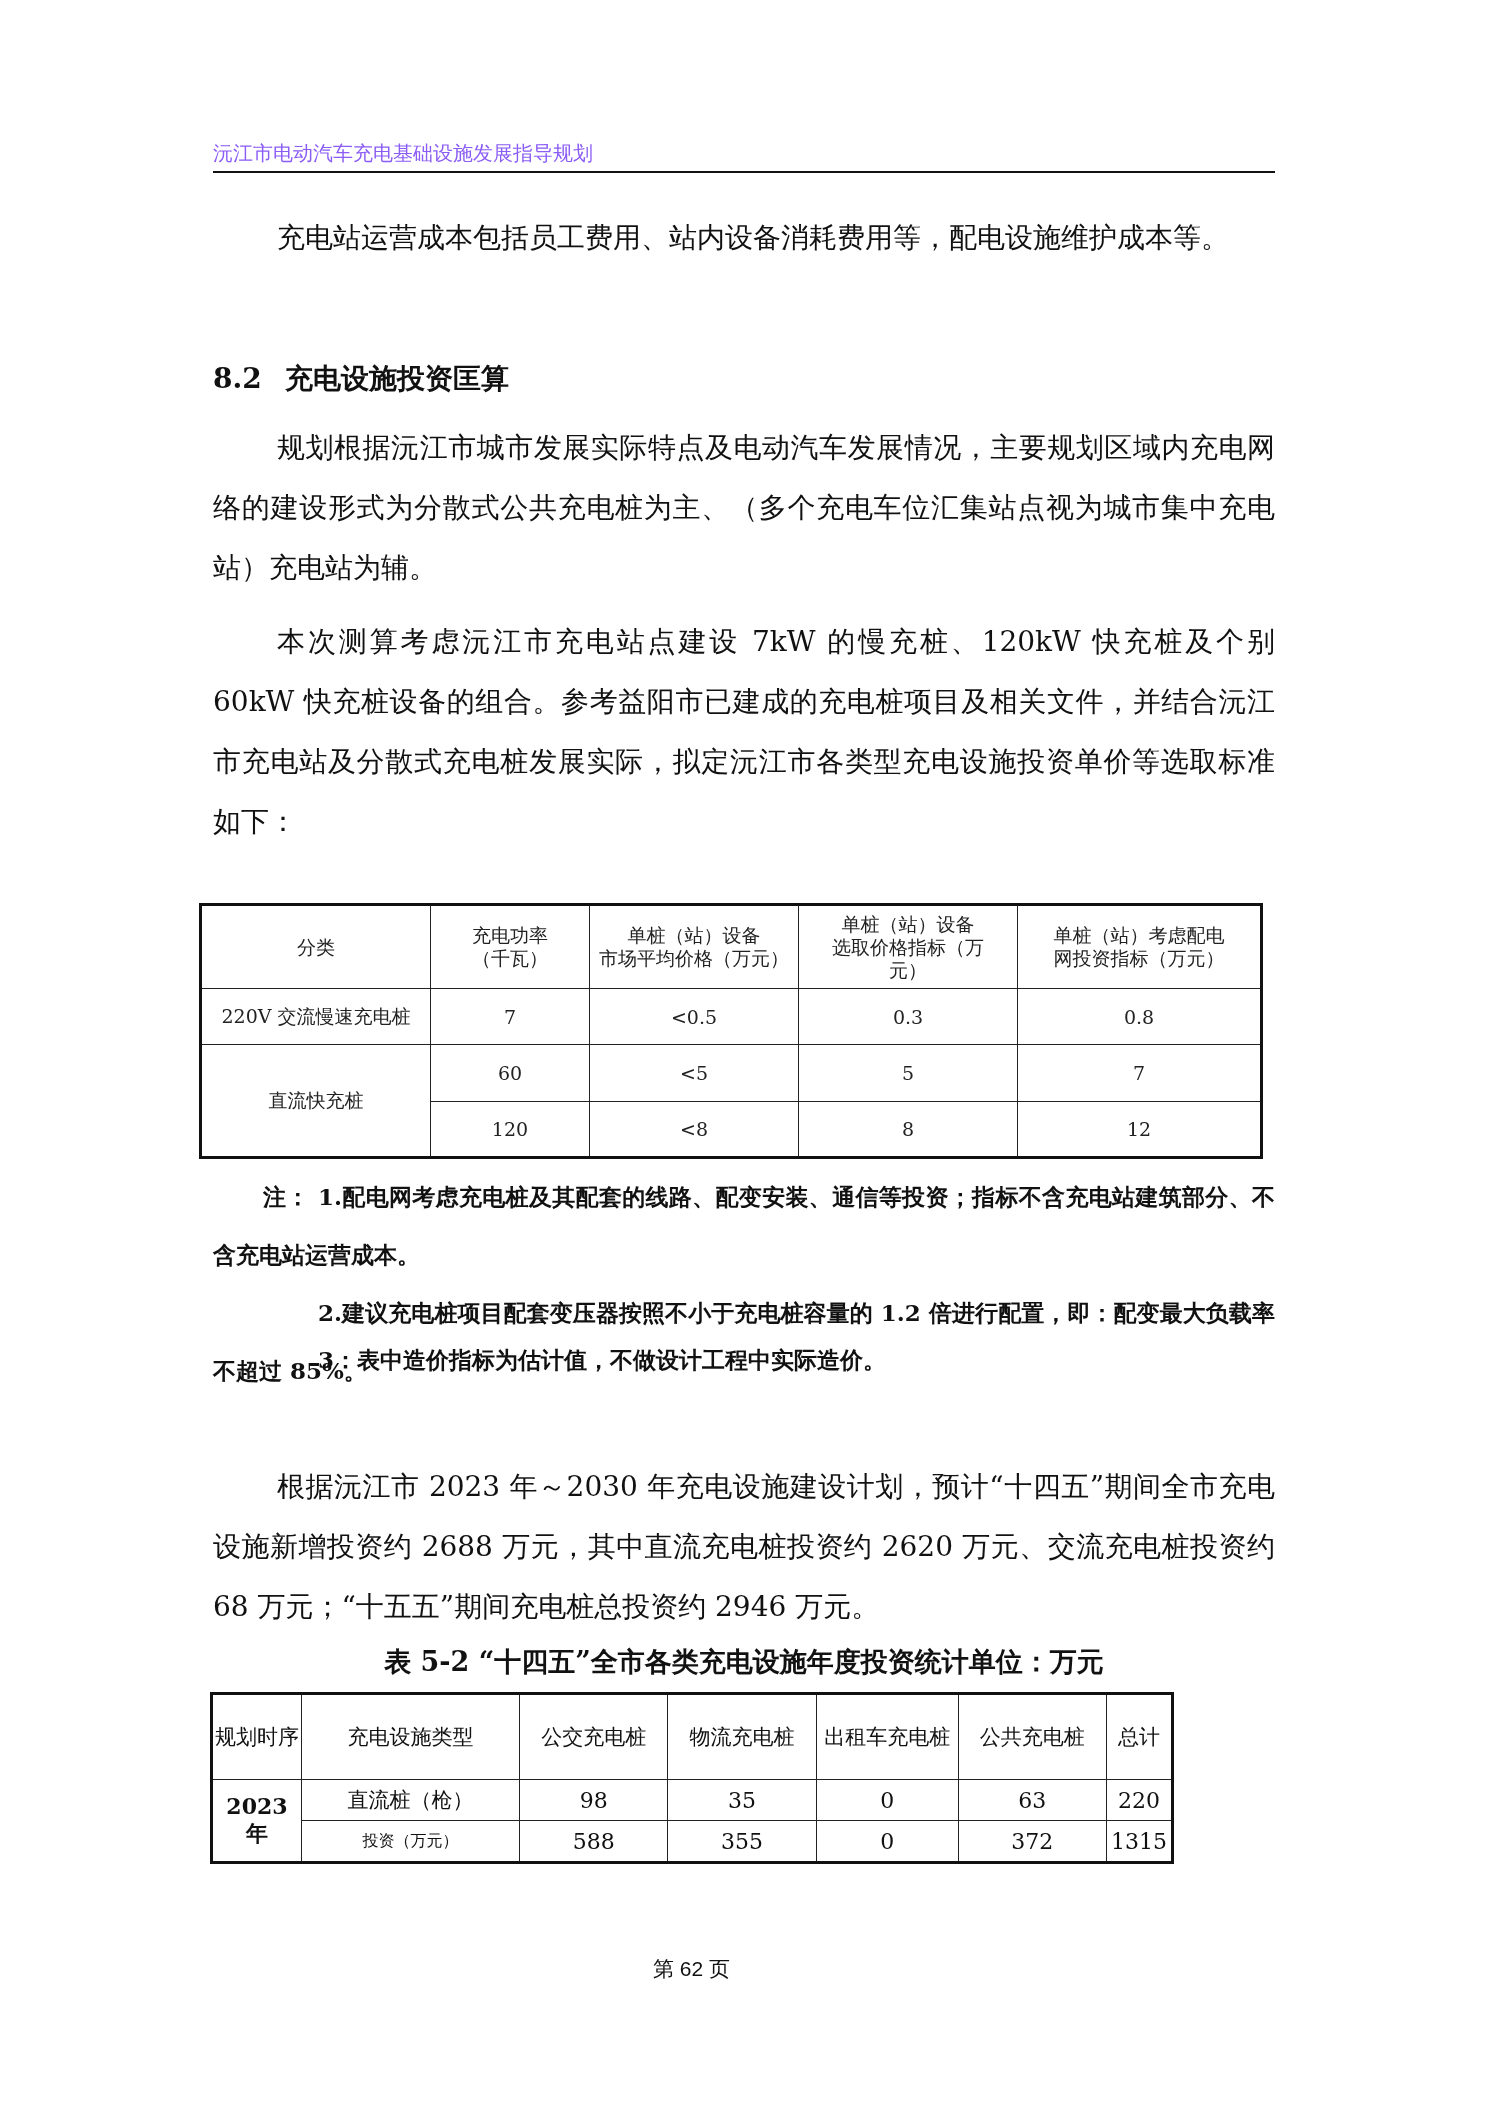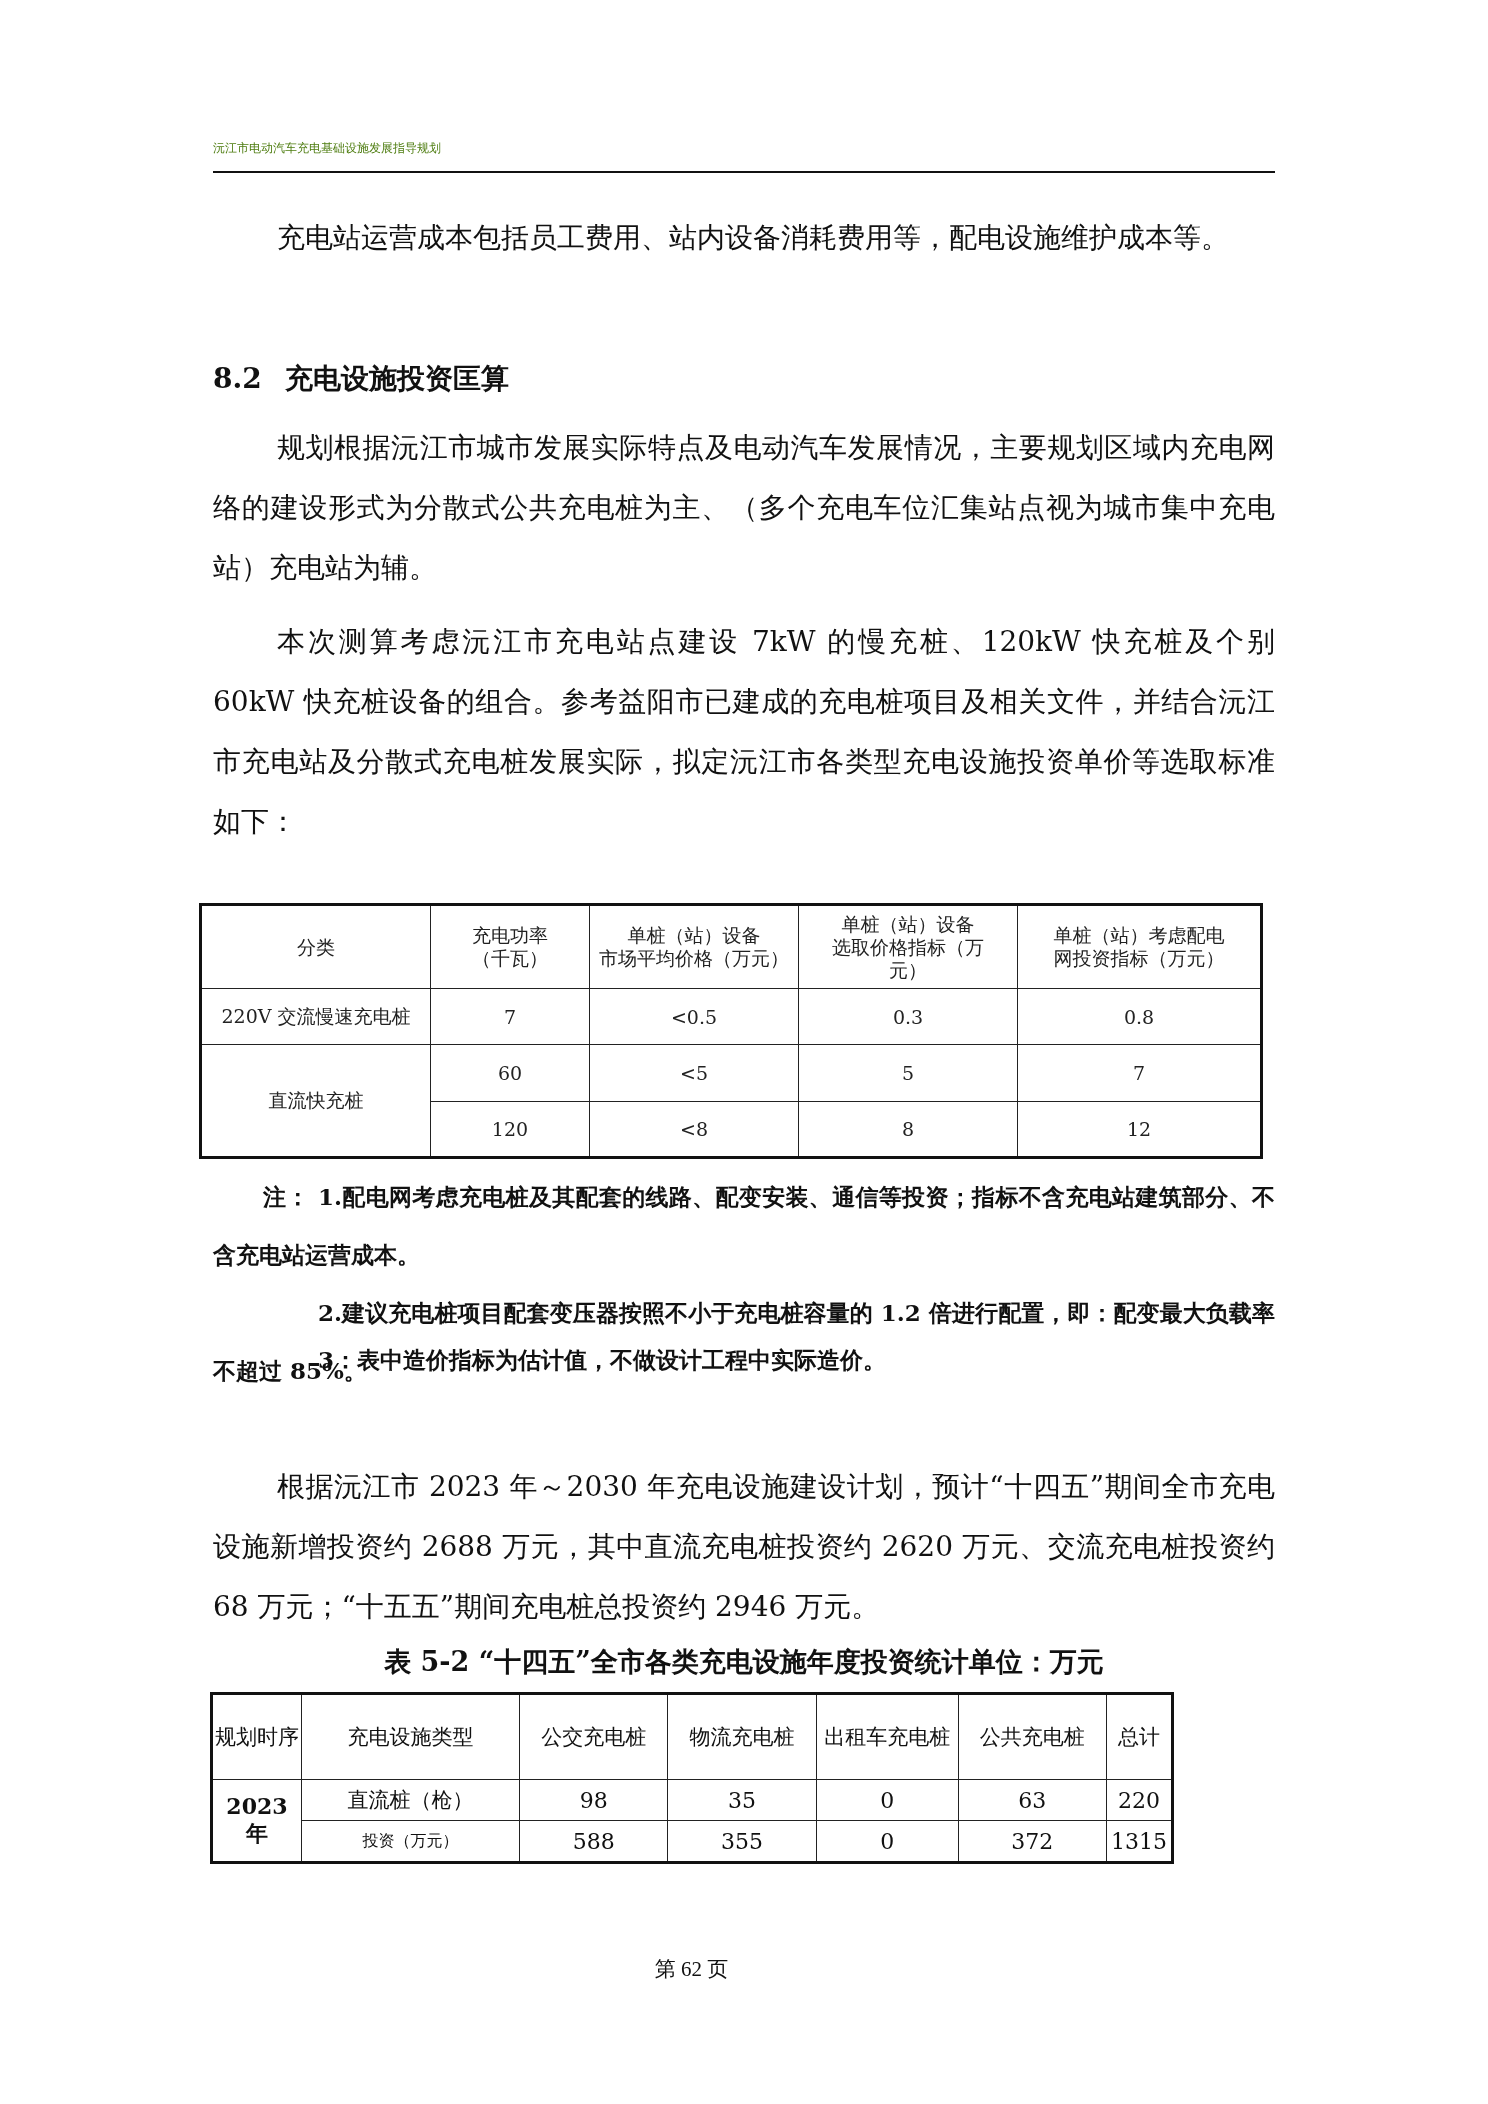--- a/index.html
+++ b/index.html
@@ -1,20 +1,20 @@
 <!DOCTYPE html>
 <html><head>
 <meta charset="utf-8">
 <style>
   html, body { margin: 0; padding: 0; background: #ffffff; }
   body { width: 1488px; height: 2104px; position: relative; overflow: hidden;
          font-family: "DejaVu Serif", "Liberation Serif", serif; color: #111; }
   .page { position: absolute; left: 0; top: 0; width: 1488px; height: 2104px; }
 
-  .running-header { position: absolute; left: 213px; top: 140px; font-size: 12px; color: #4d7c0f;
+  .running-header { position: absolute; left: 213px; top: 140px; font-size: 20px; color: #8b5cf6;
                     font-family: "DejaVu Serif", serif; letter-spacing: 0px; }
   .header-rule { position: absolute; left: 213px; top: 171px; width: 1062px; height: 2px; background: #111; }
 
   .para { position: absolute; left: 213px; width: 1062px; font-size: 28px; line-height: 60px;
           text-align: justify; text-align-last: left; margin: 0; }
   .para.indent { text-indent: 64px; }
 
   .section-heading { position: absolute; left: 213px; top: 360px; font-size: 28px; font-weight: bold; margin: 0; }
   .section-heading .num { display: inline-block; width: 72px; }
 
@@ -32,21 +32,21 @@
   #t81 .row-dc2 { height: 56px; }
 
   .note { position: absolute; left: 213px; width: 1062px; font-size: 23px; font-weight: bold; line-height: 58px; margin: 0; text-align: justify; text-align-last: left; }
 
   #t82 { left: 210px; top: 1692px; width: 964px; border: 3px solid #111; font-size: 21px; }
   #t82 th { height: 84px; }
   #t82 td { height: 40px; font-size: 22px; }
   #t82 .bold { font-weight: bold; }
 
   .footer { position: absolute; left: 0; width: 1383px; top: 1955px; text-align: center; font-size: 21px;
-            font-family: Liberation Serif, serif; }
+            font-family: Liberation Sans, sans-serif; }
 </style>
 </head>
 <body>
 
 <div class="page">
 
   <div class="running-header">沅江市电动汽车充电基础设施发展指导规划</div>
   <div class="header-rule"></div>
 
   <p class="para indent" style="top:208px;">充电站运营成本包括员工费用、站内设备消耗费用等，配电设施维护成本等。</p>

